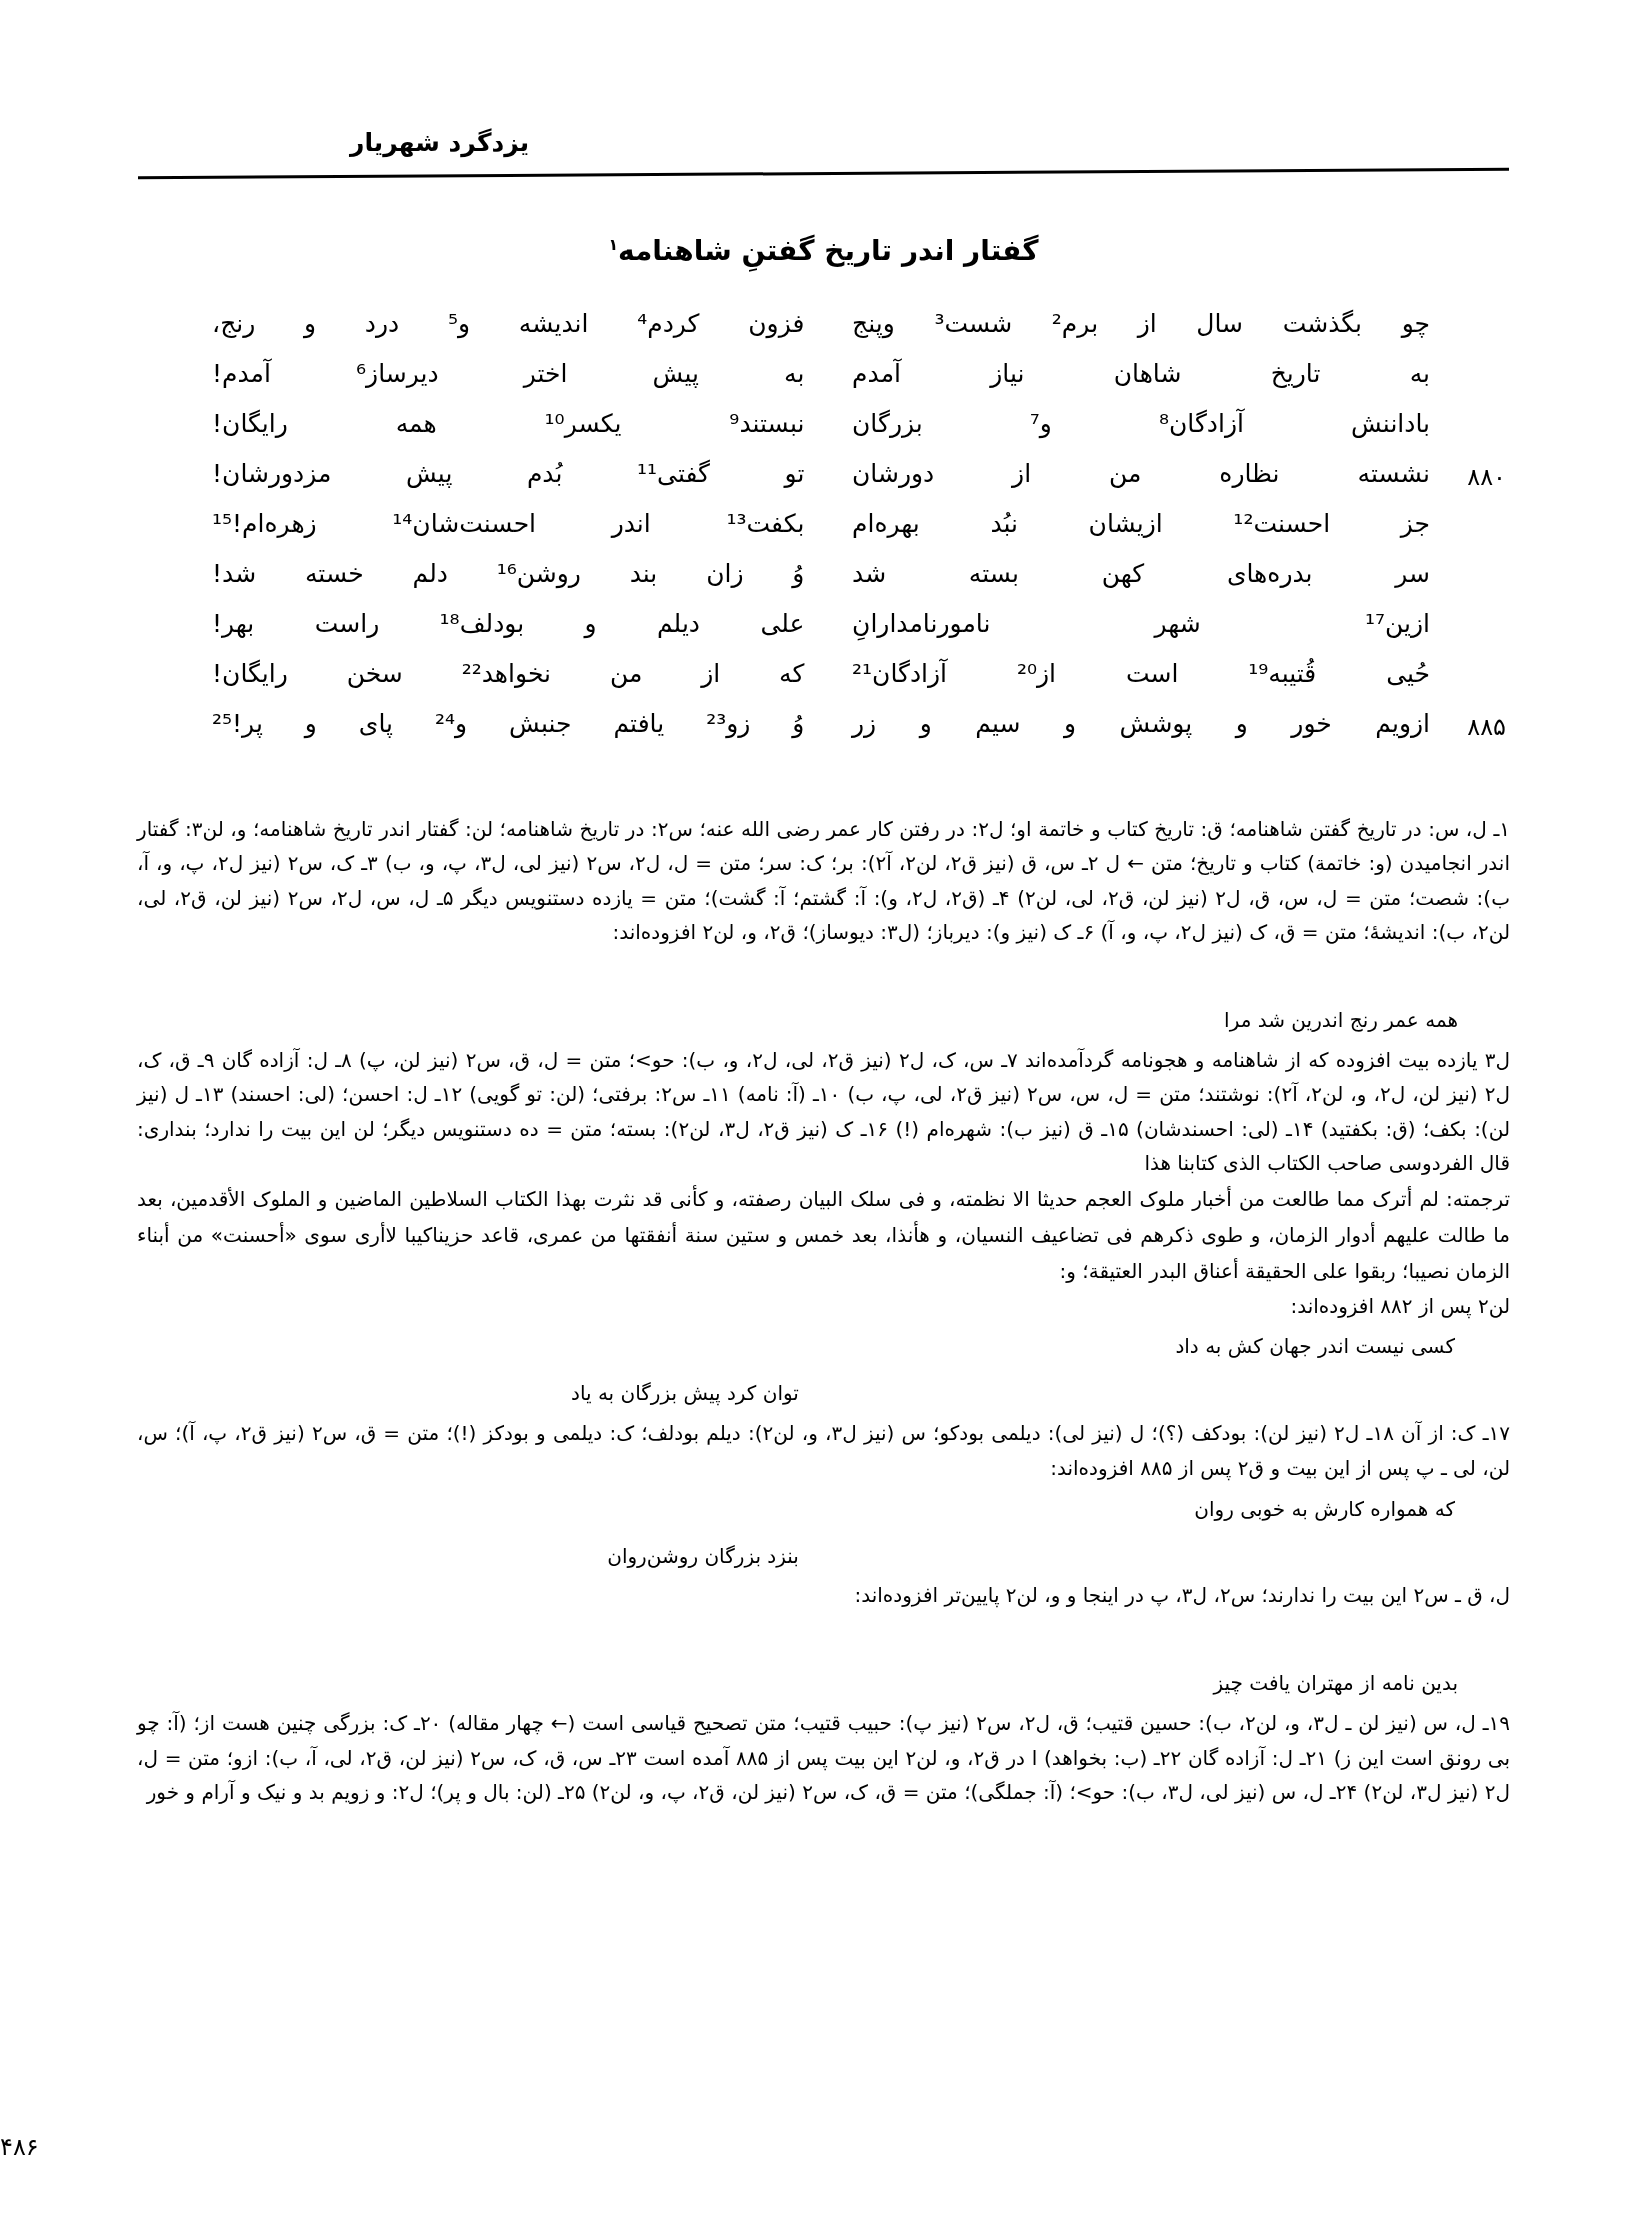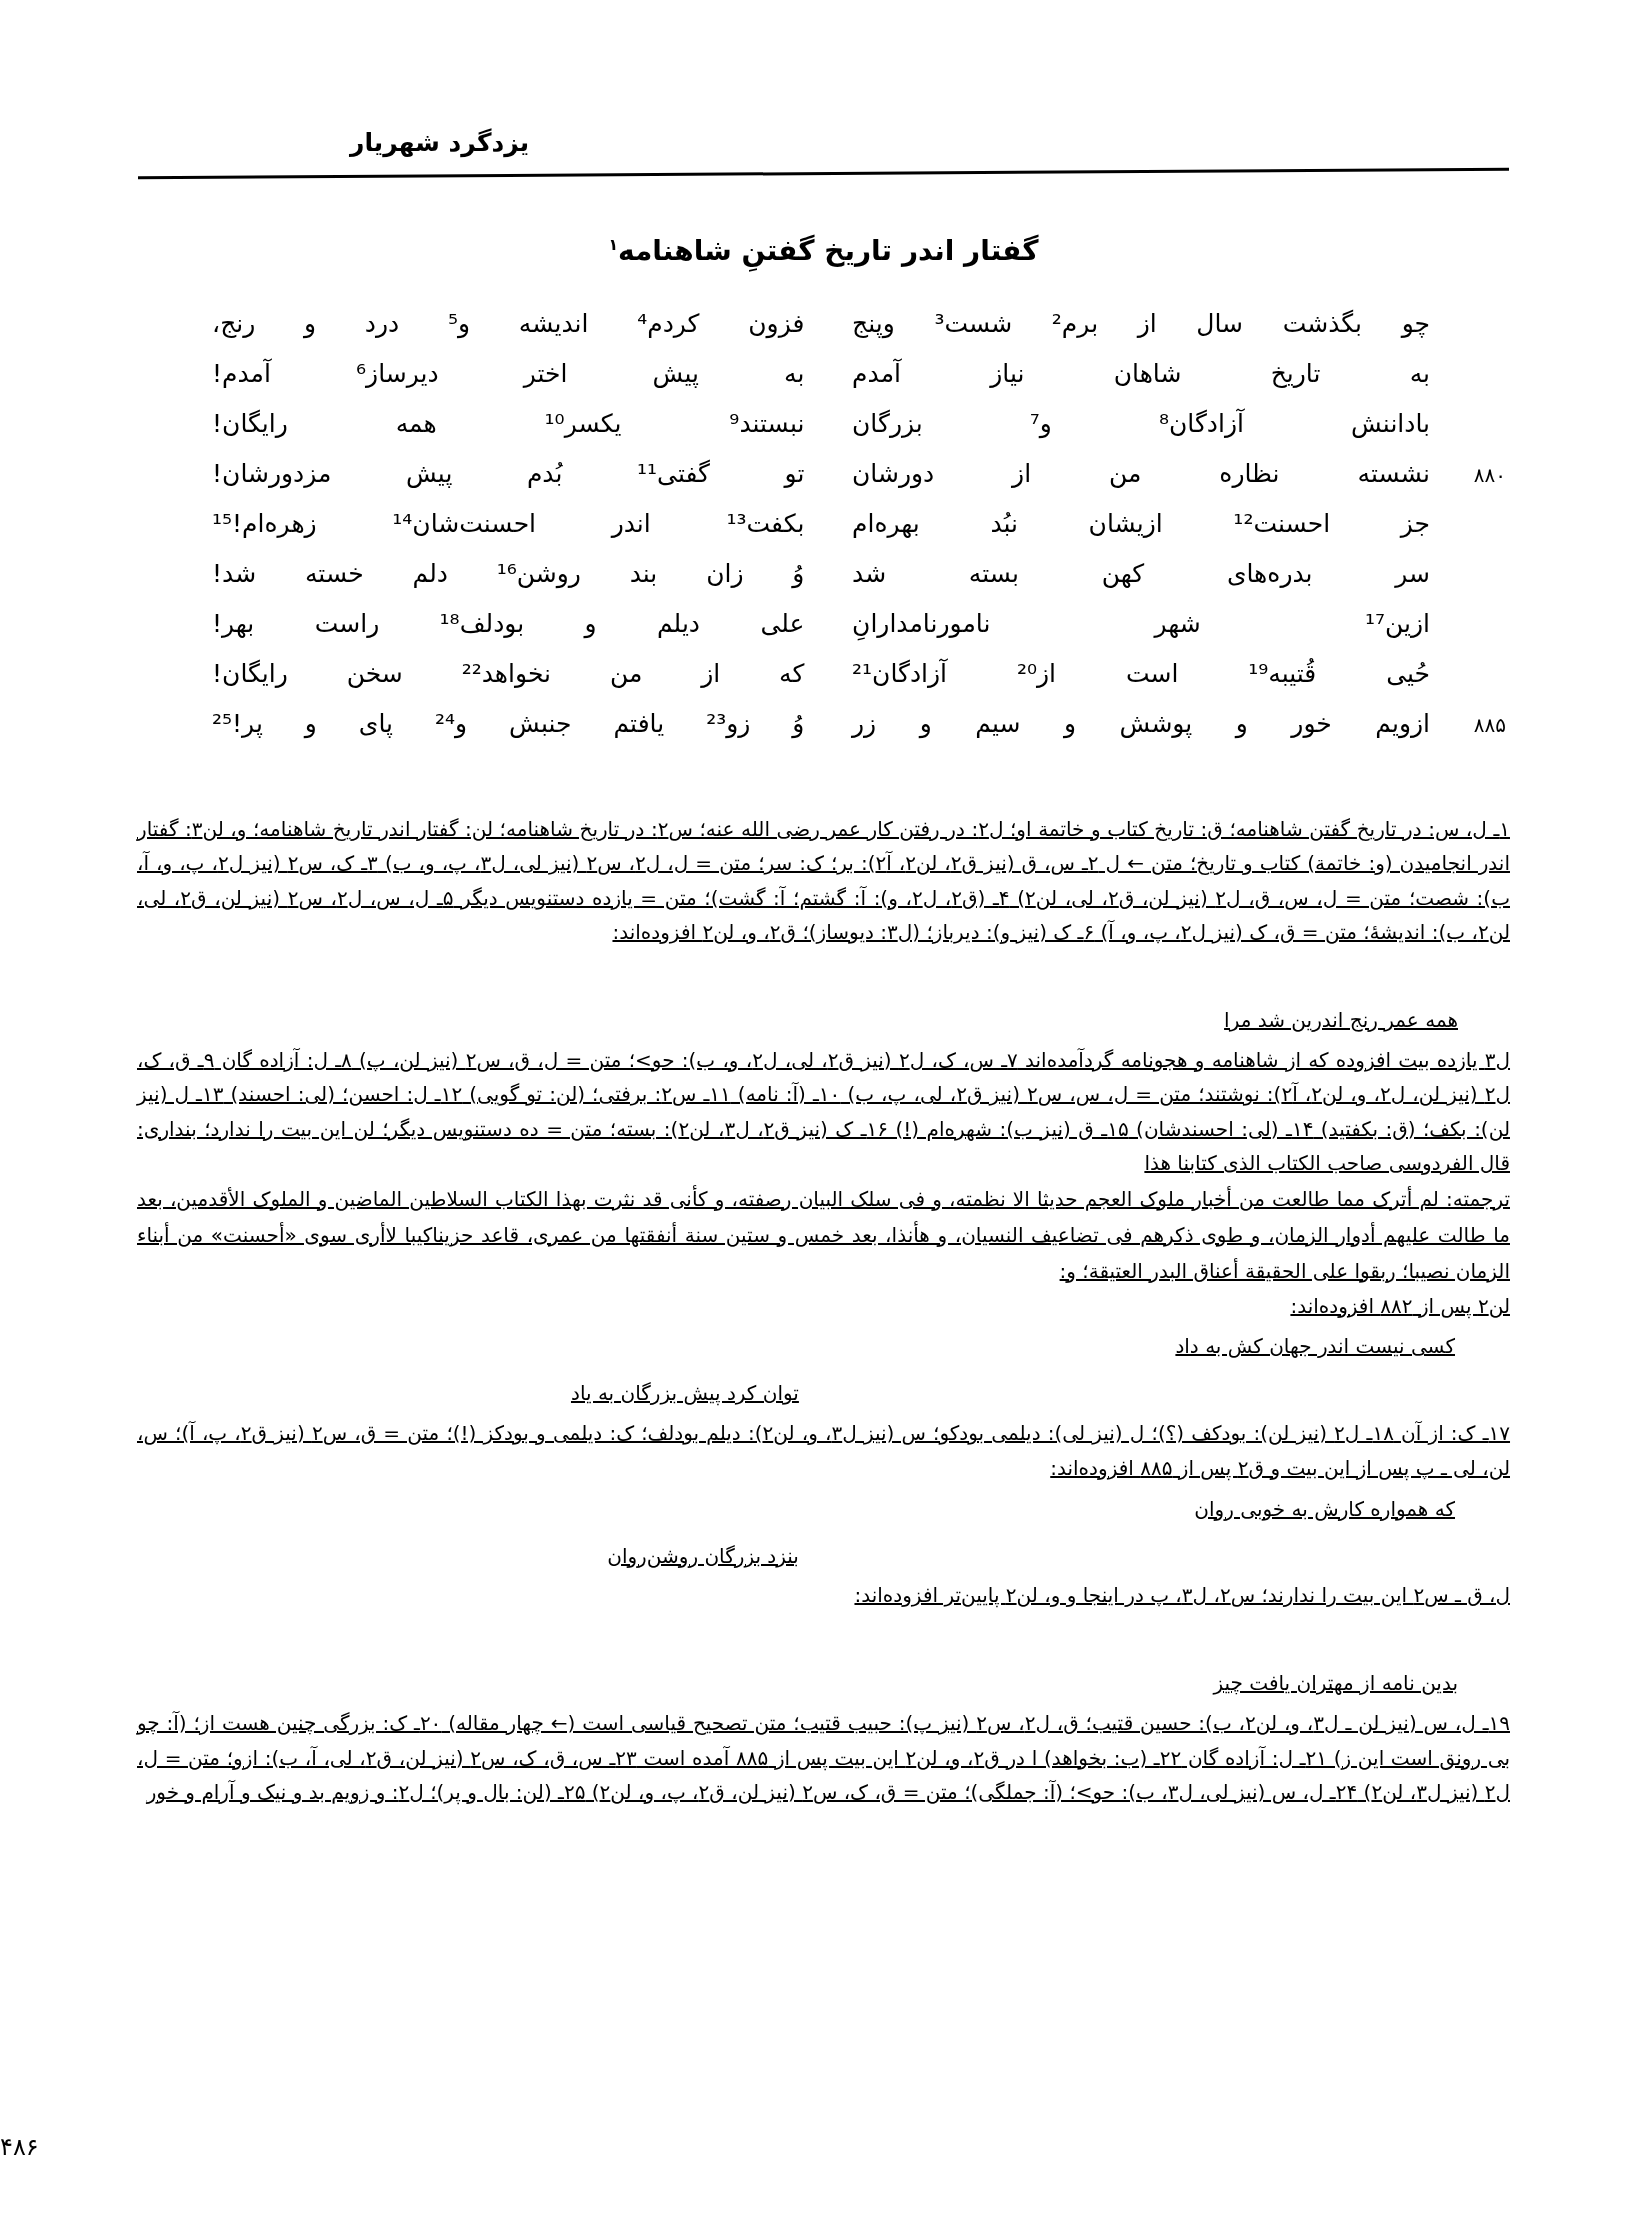--- a/index.html
+++ b/index.html
@@ -73,21 +73,21 @@
     display:flex;
     flex-direction:row;
     align-items:baseline;
     height:50px;
     position:relative;
   }
   .vnum{
     position:absolute;
     right:-76px;
     top:3.7px;
-    font-size:20px;
+    font-size:24px;
     width:65px;
     text-align:right;
     direction:rtl;
   }
   .hemi{
     width:50%;
     font-size:25px;
     direction:rtl;
     white-space:nowrap;
     display:flex;
@@ -102,21 +102,20 @@
   
   .apparatus{
     position:absolute;
     top:812px;
     left:137px;
     right:137px;
     direction:rtl;
     font-size:20px;
     line-height:1.72;
     text-align:justify;
-    text-decoration:underline;
   }
   .app-p{
     margin:0 0 0 0;
     text-align:justify;
     text-justify:inter-word;
   }
 
   
   .inset-verse{
     display:flex;

